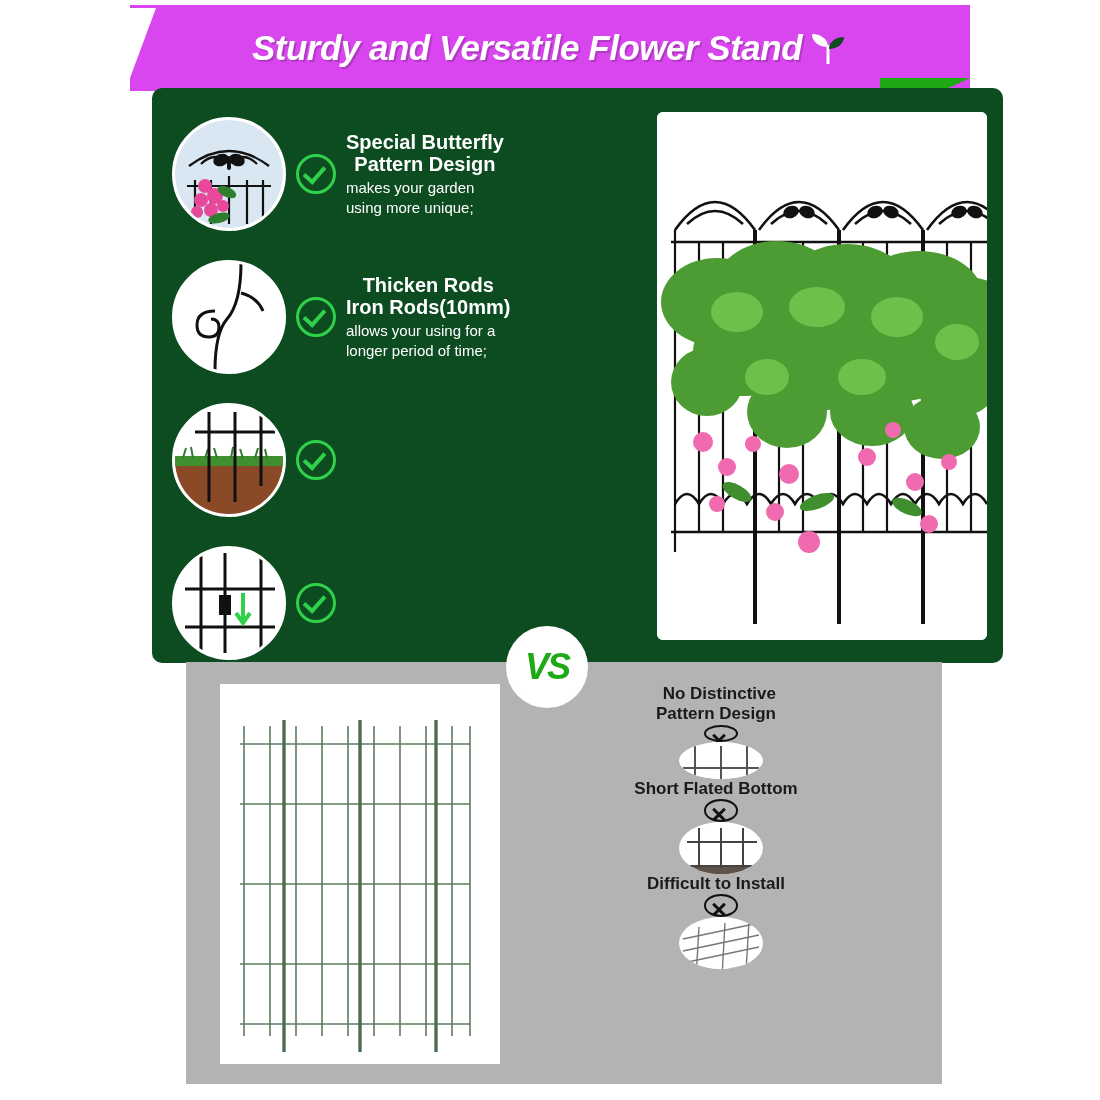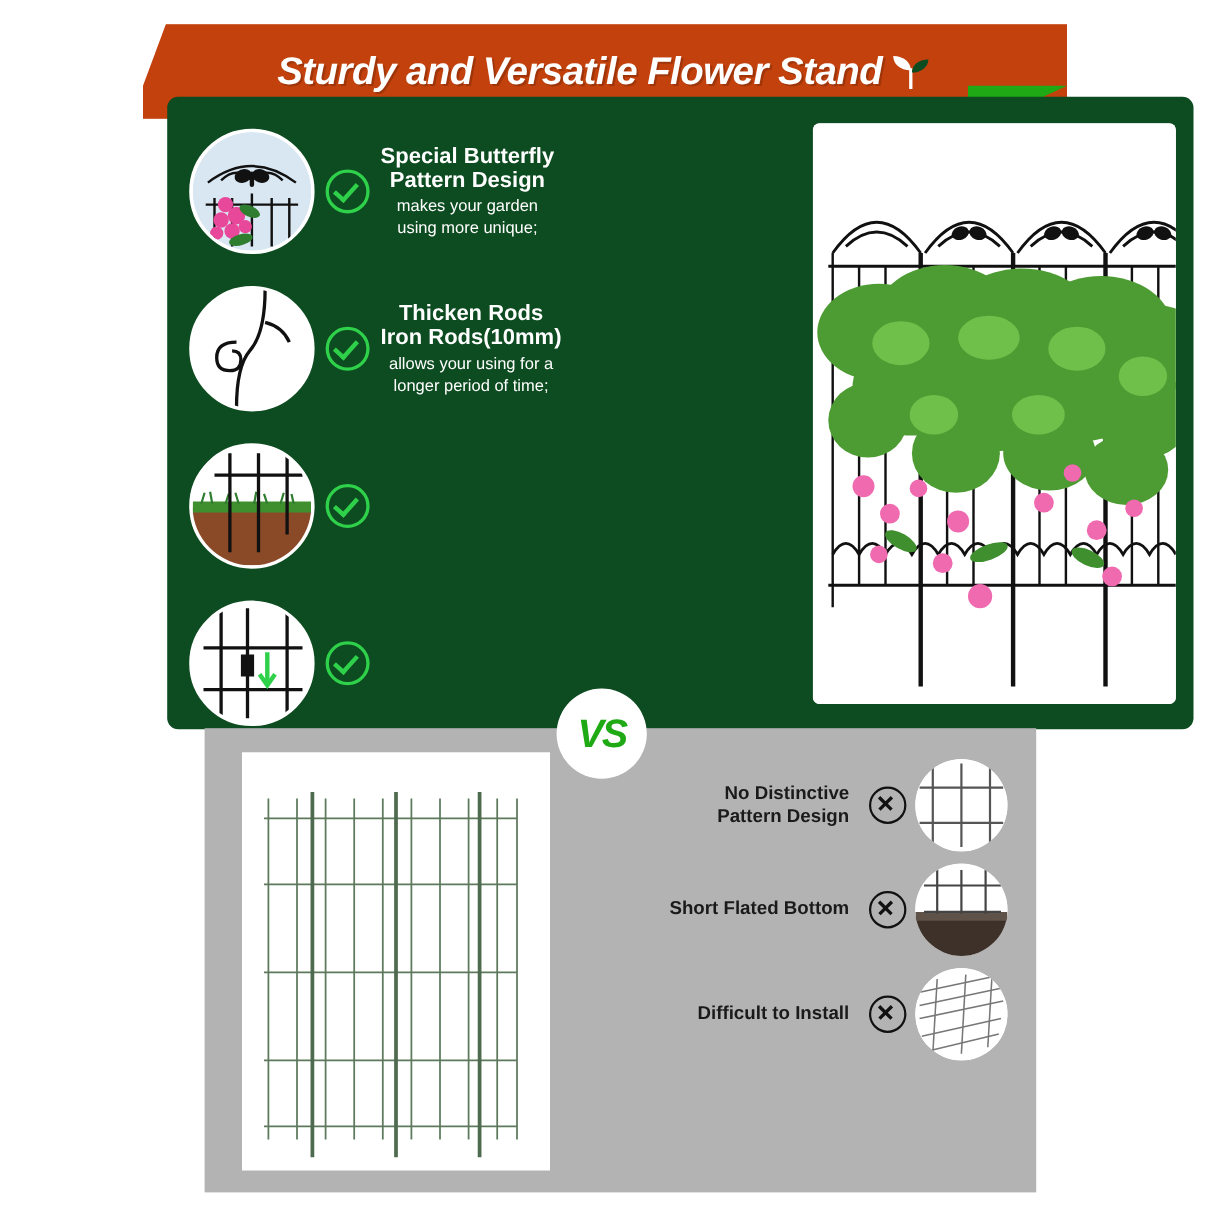--- a/index.html
+++ b/index.html
@@ -12,24 +12,24 @@
     height: 1100px;
     font-family: "Liberation Sans", sans-serif;
     position: relative;
     overflow: hidden;
   }
 
   
   .banner {
     position: absolute;
     left: 130px;
-    top: 22px;
+    top: 5px;
     width: 840px;
     height: 86px;
-    background: #c2410c;
+    background: #d946ef;
     display: flex;
     align-items: center;
     justify-content: center;
   }
   .banner-clip-left {
     position: absolute;
     left: 130px;
     top: 8px;
     width: 0;
     height: 0;
@@ -57,21 +57,21 @@
     height: 0;
     border-top: 42px solid #1faa15;
     border-right: 90px solid transparent;
   }
 
   
   .green-panel {
     position: absolute;
     left: 152px;
     top: 88px;
-    width: 933px;
+    width: 851px;
     height: 575px;
     background: #0d4b20;
     border-radius: 10px;
   }
 
   .feature-list {
     position: absolute;
     left: 20px;
     top: 14px;
     width: 420px;
@@ -116,21 +116,20 @@
   }
   .feat-title {
     font-size: 20px;
     font-weight: bold;
     line-height: 1.12;
     text-align: center;
   }
   .feat-sub {
     font-size: 15px;
     line-height: 1.15;
-    text-align: center;
     margin-top: 3px;
   }
 
   
   .photo {
     position: absolute;
     right: 16px;
     top: 24px;
     width: 330px;
     height: 528px;
@@ -183,20 +182,21 @@
   .bad-list {
     position: absolute;
     left: 340px;
     top: 22px;
     width: 390px;
   }
   .bad-row {
     display: flex;
     align-items: center;
     height: 95px;
+    flex-direction: column;
   }
   .bad-label {
     flex: 1;
     text-align: right;
     font-size: 17px;
     font-weight: bold;
     color: #1a1a1a;
     line-height: 1.2;
     padding-right: 10px;
   }

